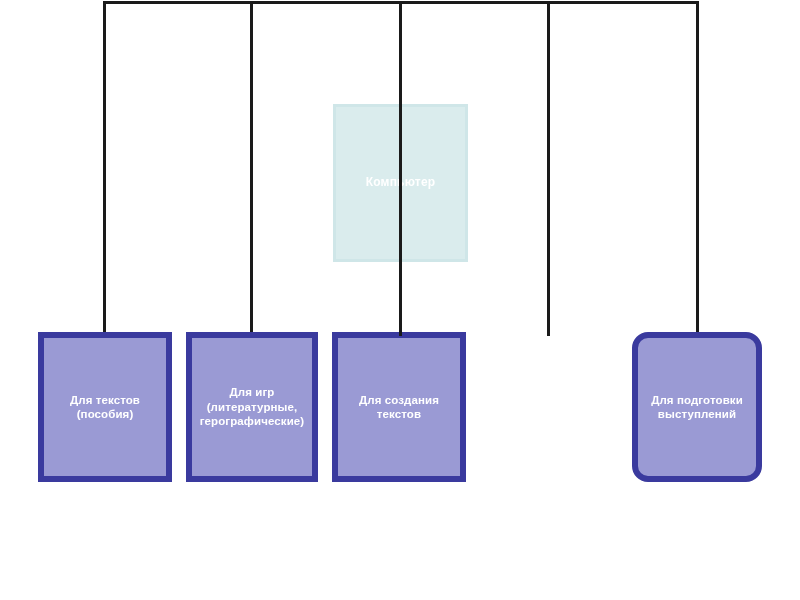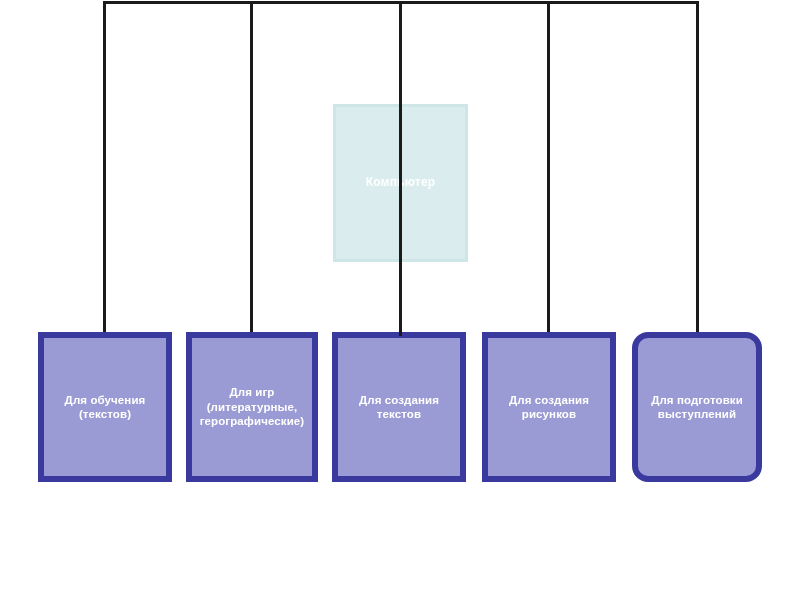--- a/index.html
+++ b/index.html
@@ -85,32 +85,29 @@
 
   <div class="connector-v" style="left:547px; top:1px; width:3px; height:335px;"></div>
 
   <div class="connector-v" style="left:696px; top:1px; width:3px; height:335px;"></div>
 
   <div class="root-node" style="left:333px; top:104px; width:135px; height:158px; z-index:2;">
     <span class="root-label">Компьютер</span>
   </div>
 
   <div class="leaf-node" style="left:38px; top:332px; width:134px; height:150px;">
-    <span class="leaf-label">Для обучения (текстов)</span>
+    <span class="leaf-label">Для текстов (пособия)</span>
   </div>
 
   <div class="leaf-node" style="left:186px; top:332px; width:132px; height:150px;">
     <span class="leaf-label">Для игр (литературные, герографические)</span>
   </div>
 
   <div class="leaf-node" style="left:332px; top:332px; width:134px; height:150px;">
     <span class="leaf-label">Для создания текстов</span>
   </div>
 
-  <div class="leaf-node" style="left:482px; top:332px; width:134px; height:150px;">
-    <span class="leaf-label">Для создания рисунков</span>
-  </div>
 
   <div class="leaf-node" style="left:632px; top:332px; width:130px; height:150px;border-radius:16px;">
     <span class="leaf-label">Для подготовки выступлений</span>
   </div>
 
 </div>
 
 </body></html>

